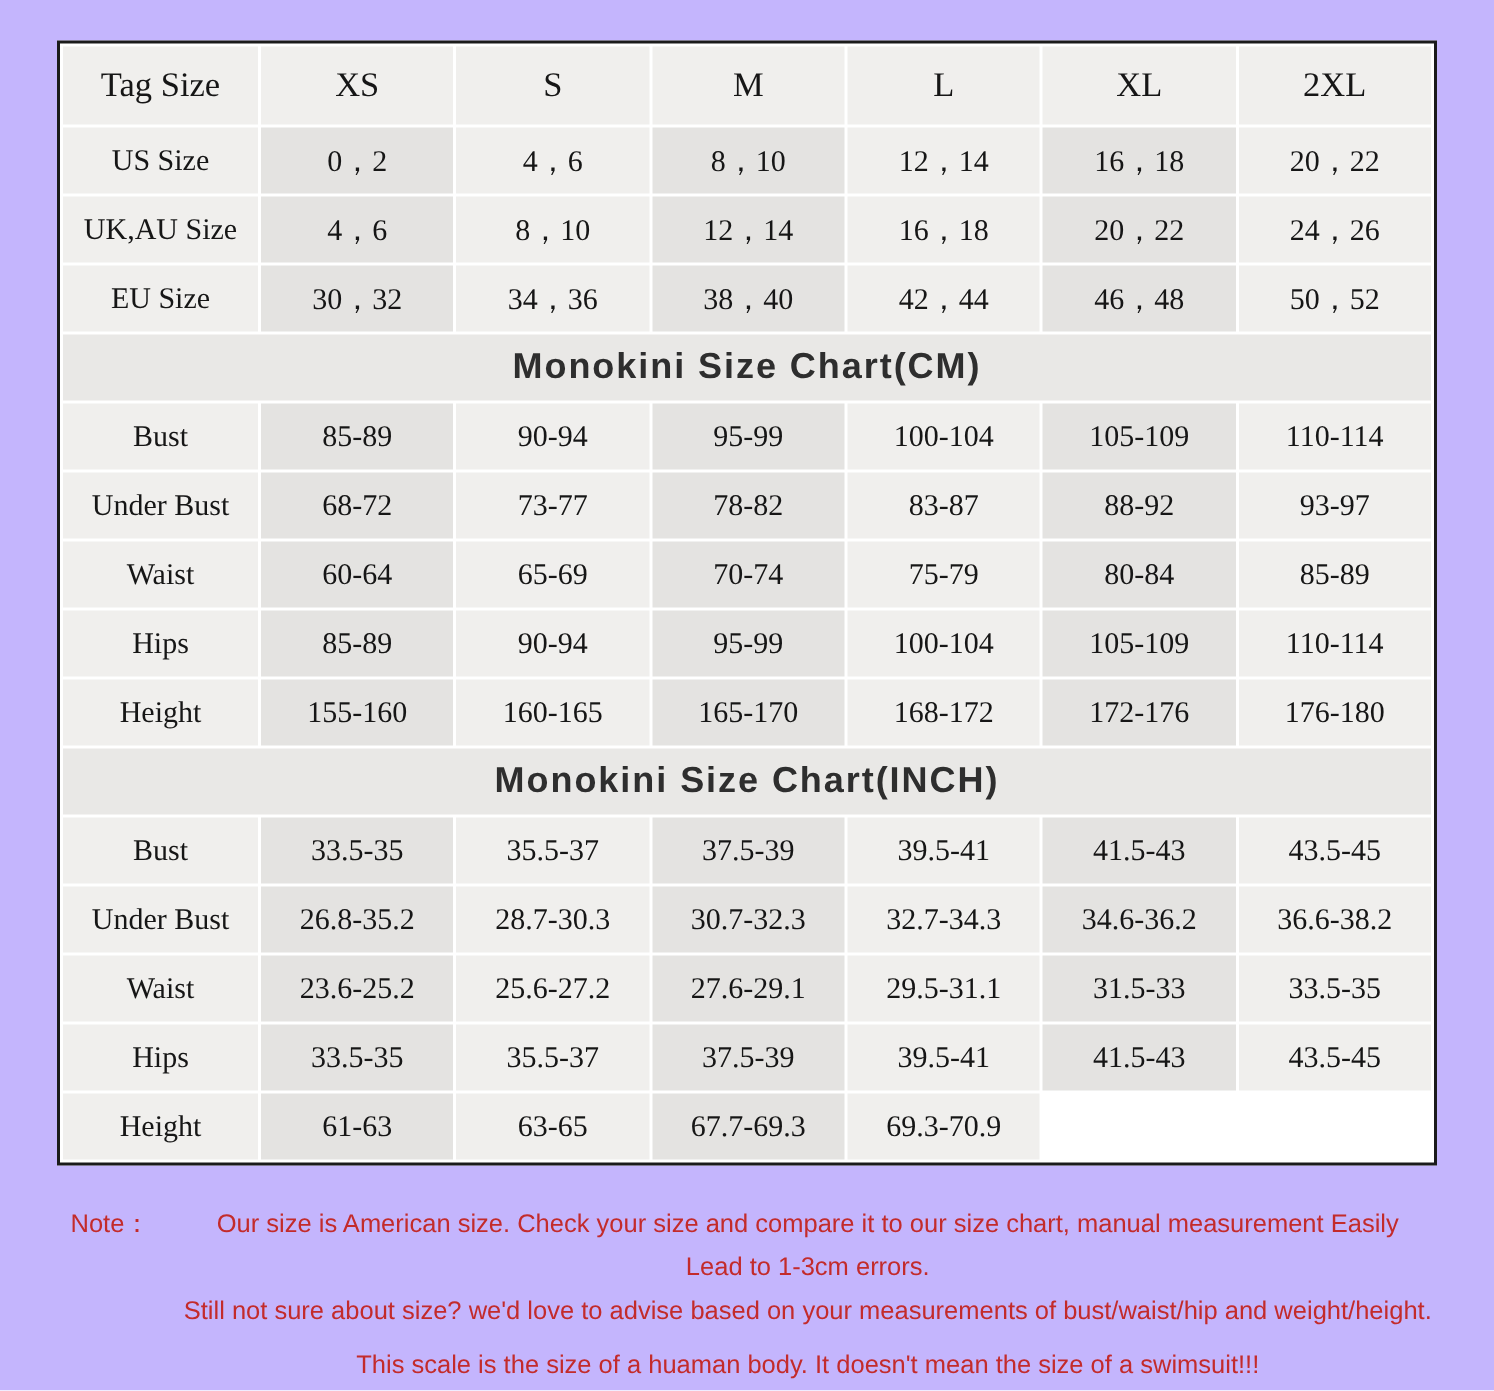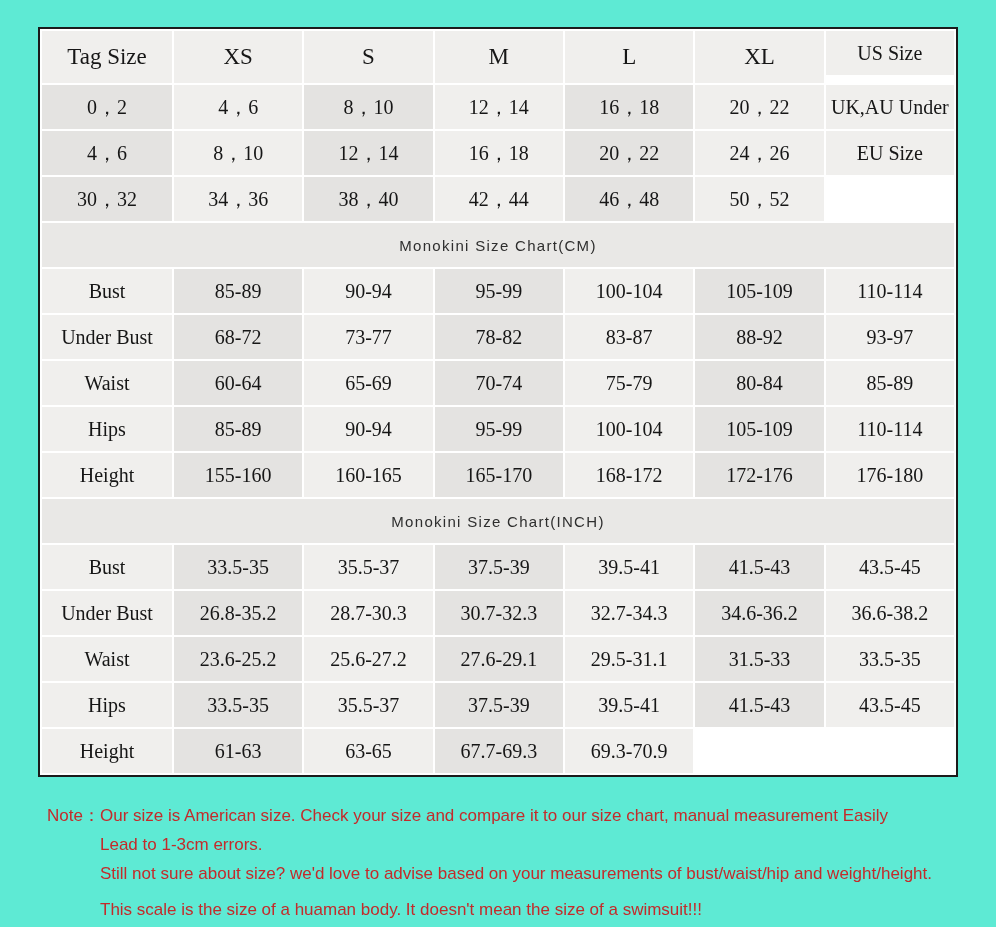--- a/index.html
+++ b/index.html
@@ -9,21 +9,21 @@
     --band: #e9e8e6;
     --note-red: #c32b2b;
     --ink: #161616;
   }
   * { box-sizing: border-box; }
   html, body { margin: 0; padding: 0; background: #ffffff; }
   .page {
     position: relative;
     width: 996px;
     height: 927px;
-    background: #5eead4;
+    background: #c4b5fd;
     font-family: "Liberation Sans", sans-serif;
     overflow: hidden;
   }
   .size-table {
     position: absolute;
     left: 38px;
     top: 27px;
     width: 920px;
     border: 2px solid var(--border);
     background: #ffffff;
@@ -46,65 +46,67 @@
   .cell.data   { height: 44px; }
   .cell.dark   { background: var(--cell-dark); font-family: Liberation Serif, serif; }
   .band {
     grid-column: 1 / -1;
     height: 44px;
     display: flex;
     align-items: center;
     justify-content: center;
     background: var(--band);
     font-family: "Liberation Sans", sans-serif;
-    font-size: 15px;
+    font-size: 24px;
     letter-spacing: 1.3px;
     color: #2e2e2e;
     white-space: nowrap;
+    font-weight: bold;
   }
   .note {
     position: absolute;
     left: 47px;
     top: 801px;
     width: 930px;
     color: var(--note-red);
     font-size: 17px;
     line-height: 29px;
     display: flex;
   }
   .note-label {
     flex: none;
     width: 53px;
     white-space: nowrap;
   }
-  .note-lines { flex: 1; }
+  .note-lines { flex: 1; text-align: center; }
   .note-line { white-space: nowrap; }
   .note-line.gap-above { margin-top: 7px; }
 </style>
 </head>
 <body>
 
 <div class="page">
 
   <div class="size-table" id="table-grid">
 
   <div class="cell header">Tag Size</div>
       <div class="cell header">XS</div>
       <div class="cell header">S</div>
       <div class="cell header">M</div>
       <div class="cell header">L</div>
       <div class="cell header">XL</div>
+      <div class="cell header">2XL</div>
       <div class="cell data">US Size</div>
       <div class="cell data dark">0，2</div>
       <div class="cell data">4，6</div>
       <div class="cell data dark">8，10</div>
       <div class="cell data">12，14</div>
       <div class="cell data dark">16，18</div>
       <div class="cell data">20，22</div>
-      <div class="cell data">UK,AU Under</div>
+      <div class="cell data">UK,AU Size</div>
       <div class="cell data dark">4，6</div>
       <div class="cell data">8，10</div>
       <div class="cell data dark">12，14</div>
       <div class="cell data">16，18</div>
       <div class="cell data dark">20，22</div>
       <div class="cell data">24，26</div>
       <div class="cell data">EU Size</div>
       <div class="cell data dark">30，32</div>
       <div class="cell data">34，36</div>
       <div class="cell data dark">38，40</div>

